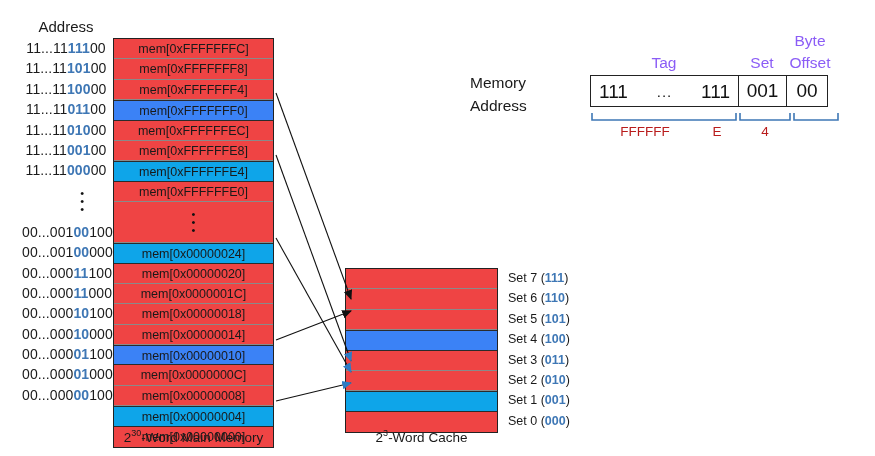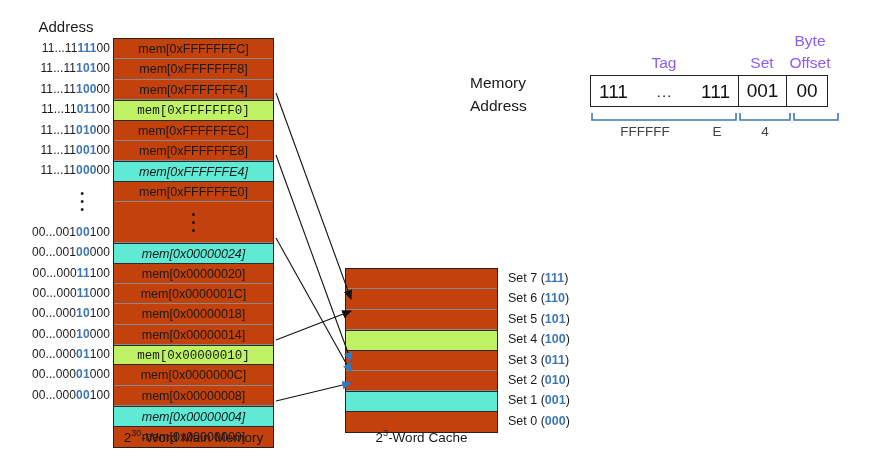--- a/index.html
+++ b/index.html
@@ -21,23 +21,23 @@
     white-space:nowrap;
     text-align:center;
   }
   .blue{color:#3e77b5;}
 
   
   #addr-col{position:absolute;left:22px;top:38px;width:88px;}
   .addr-row{
     height:20.4px;
     line-height:20.4px;
-    font-size:12px;
+    font-size:14px;
     letter-spacing:.1px;
-    text-align:right;
+    text-align:center;
     white-space:nowrap;
     color:#1a1a1a;
   }
   .addr-row .setbits{color:#3e77b5;font-weight:bold;}
 
   
   .mem-table{
     position:absolute;
     left:113px;top:38px;
     width:161px;
@@ -54,26 +54,26 @@
     background:#fff;
   }
   .cell{
     height:20.4px;
     line-height:20.4px;
     box-sizing:border-box;
     border-bottom:1px solid #8a8a8a;
     font-size:12.5px;
     text-align:center;
     white-space:nowrap;
-    background:#c2410c;
+    background:#ef4444;
     color:#1a1a1a;
   }
   .cell:last-child{border-bottom:none;}
-  .cell.hl-gray{background:#bef264;border-top:1.4px solid #2b2b2b;border-bottom:1.4px solid #2b2b2b;font-family:Liberation Mono, monospace;}
-  .cell.hl-blue{background:#5eead4;border-top:1.4px solid #2b2b2b;border-bottom:1.4px solid #2b2b2b;font-style:italic;}
+  .cell.hl-gray{background:#3b82f6;border-top:1.4px solid #2b2b2b;border-bottom:1.4px solid #2b2b2b;}
+  .cell.hl-blue{background:#0ea5e9;border-top:1.4px solid #2b2b2b;border-bottom:1.4px solid #2b2b2b;}
   .cell.dots{height:41px;position:relative;}
   .dots-glyph{
     position:absolute;left:0;right:0;top:50%;
     transform:translateY(-50%);
     font-size:11px;line-height:8px;letter-spacing:0;
     color:#111;
   }
   .dots-glyph span{display:block;}
 
   
@@ -125,21 +125,21 @@
   .field:last-child{border-right:none;}
   .f-tag{width:148px;display:flex;align-items:center;justify-content:space-between;padding:0 8px;}
   .f-tag .e{font-size:15px;color:#111;letter-spacing:1px;}
   .f-set{width:48px;}
   .f-off{width:40px;}
 
   .fld-title{
     position:absolute;font-size:15.5px;color:#8b5cf6;white-space:nowrap;text-align:center;
   }
   .brk-label{
-    position:absolute;font-size:13.5px;color:#404040;white-space:nowrap;text-align:center;
+    position:absolute;font-size:13.5px;color:#b91c1c;white-space:nowrap;text-align:center;
   }
 
   svg.overlay{position:absolute;left:0;top:0;width:875px;height:456px;pointer-events:none;}
 </style>
 </head>
 <body>
 
 <div class="stage">
 
   <div class="hdr" style="left:22px;top:18px;width:88px;">Address</div>

